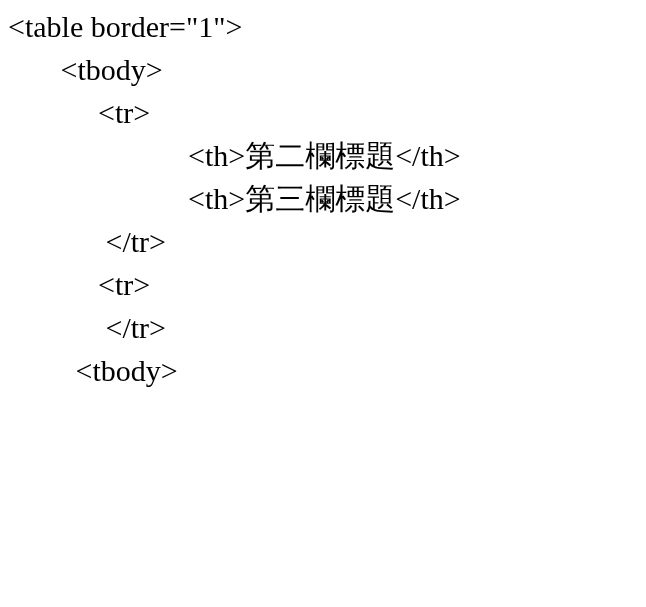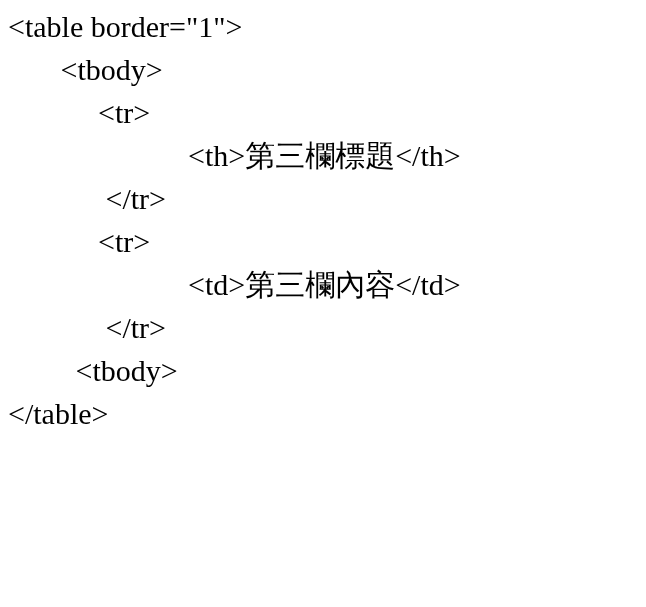--- a/index.html
+++ b/index.html
@@ -24,20 +24,19 @@
     height: 43px;
   }
 </style>
 </head>
 <body>
 
 <div class="code-block">
   <div class="code-line">&lt;table border="1"&gt;</div>
   <div class="code-line">       &lt;tbody&gt;</div>
   <div class="code-line">            &lt;tr&gt;</div>
+  <div class="code-line">                        &lt;th&gt;第二欄標題&lt;/th&gt;</div>
   <div class="code-line">                        &lt;th&gt;第三欄標題&lt;/th&gt;</div>
   <div class="code-line">             &lt;/tr&gt;</div>
   <div class="code-line">            &lt;tr&gt;</div>
-  <div class="code-line">                        &lt;td&gt;第三欄內容&lt;/td&gt;</div>
   <div class="code-line">             &lt;/tr&gt;</div>
   <div class="code-line">         &lt;tbody&gt;</div>
-  <div class="code-line">&lt;/table&gt;</div>
 </div>
 
 </body></html>

